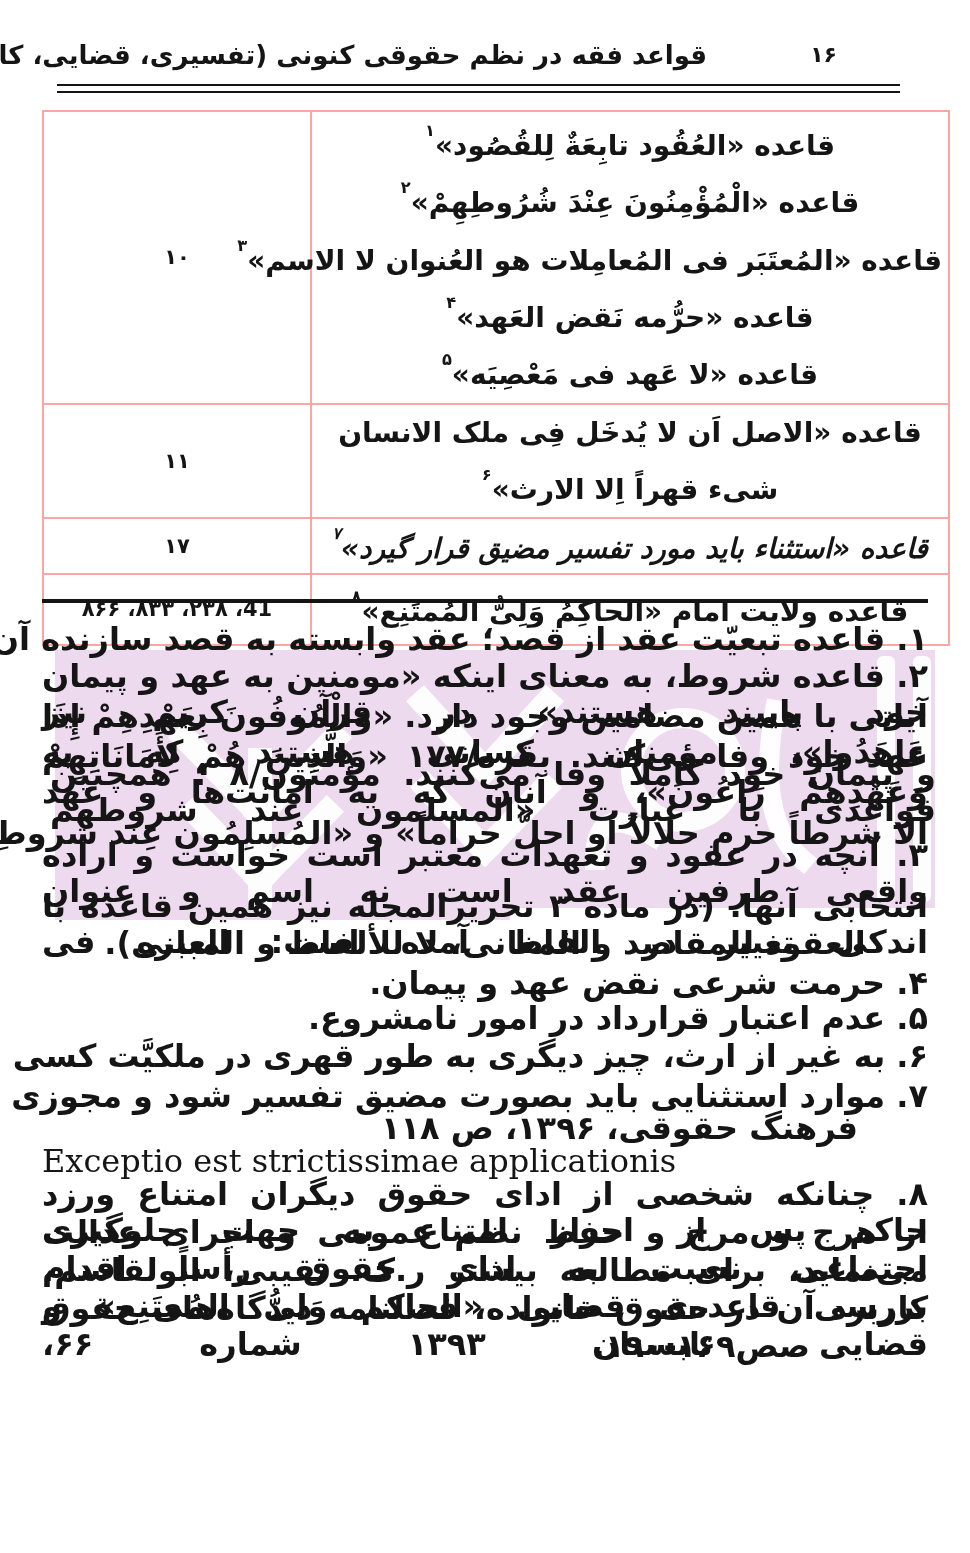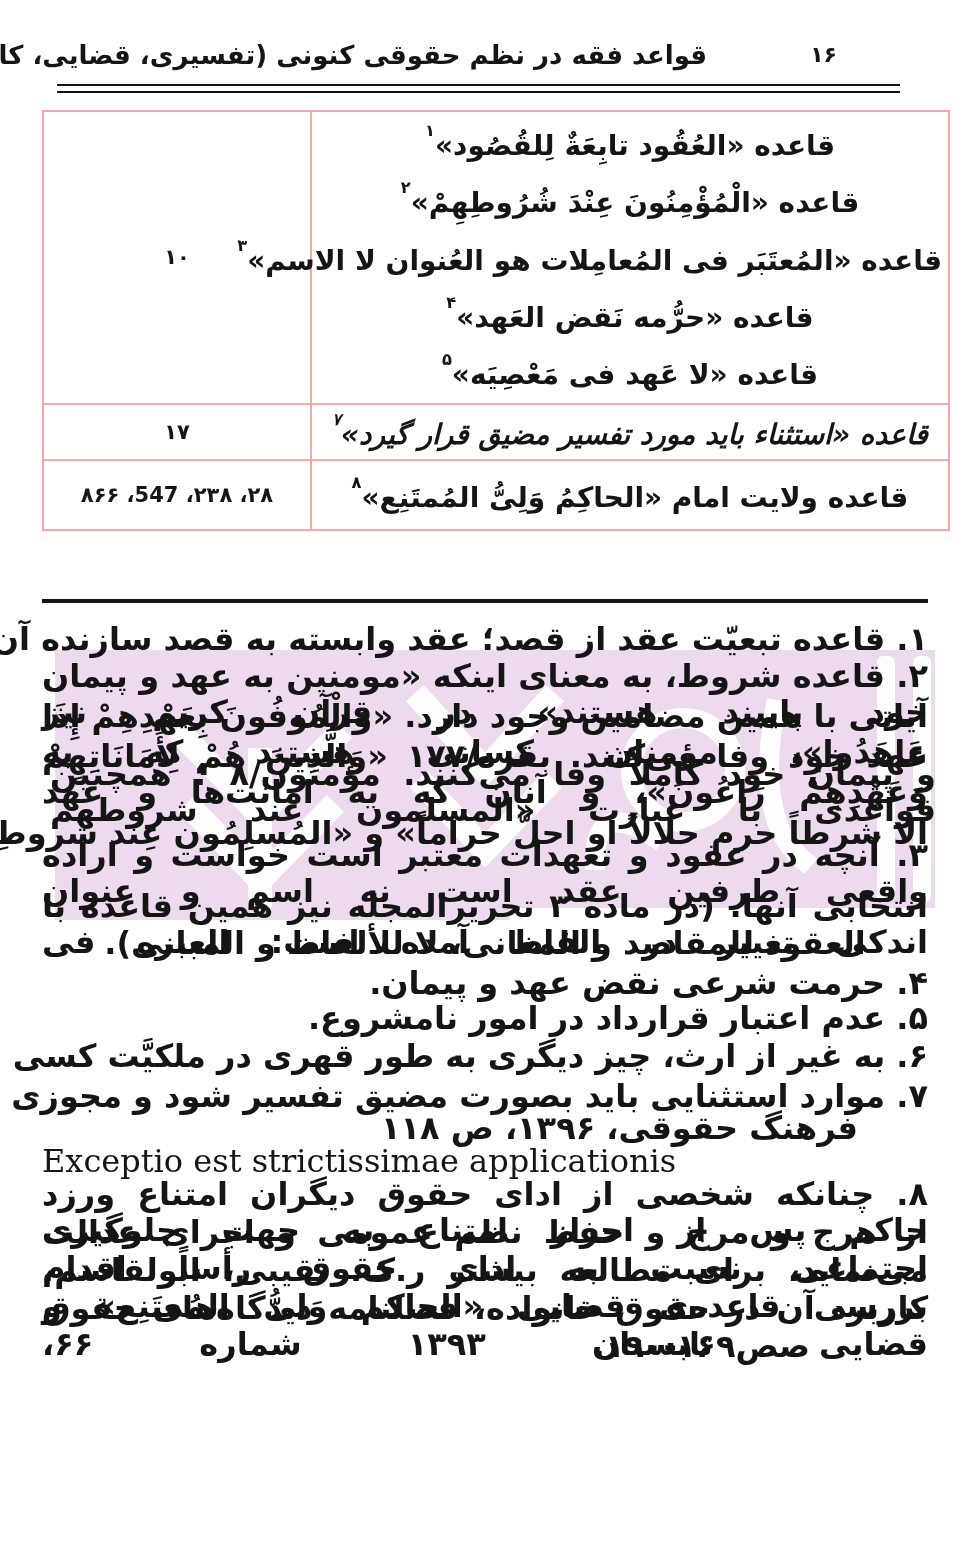--- a/index.html
+++ b/index.html
@@ -77,30 +77,36 @@
     <td class="rules-cell" style="height:258px;">
       <div class="rule-line"><span>قاعده «العُقُود تابِعَةٌ لِلقُصُود»</span><sup class="fnm">۱</sup></div>
       <div class="rule-line"><span>قاعده «الْمُؤْمِنُونَ عِنْدَ شُرُوطِهِمْ»</span><sup class="fnm">۲</sup></div>
       <div class="rule-line"><span>قاعده «المُعتَبَر فی المُعامِلات هو العُنوان لا الاسم»</span><sup class="fnm">۳</sup></div>
       <div class="rule-line"><span>قاعده «حرُّمه نَقض العَهد»</span><sup class="fnm">۴</sup></div>
       <div class="rule-line"><span>قاعده «لا عَهد فی مَعْصِیَه»</span><sup class="fnm">۵</sup></div>
     </td>
     <td class="pages-cell"><span>۱۰</span></td>
   </tr>
   <tr>
+    <td class="rules-cell" style="height:104px;">
+      <div class="rule-wrap"><span>قاعده «الاصل اَن لا یُدخَل فِی ملک الانسان شیء قهراً اِلا الارث»</span><sup class="fnm">۶</sup></div>
+    </td>
+    <td class="pages-cell"><span>۱۱</span></td>
+  </tr>
+  <tr>
     <td class="rules-cell" style="height:48px;">
       <div class="rule-line" style="line-height:44px;font-style:italic;"><span>قاعده «استثناء باید مورد تفسیر مضیق قرار گیرد»</span><sup class="fnm">۷</sup></div>
     </td>
     <td class="pages-cell"><span>۱۷</span></td>
   </tr>
   <tr>
     <td class="rules-cell" style="height:62px;text-align:center;">
       <div class="rule-line" style="line-height:58px;"><span>قاعده ولایت امام «الحاکِمُ وَلِیُّ المُمتَنِع»</span><sup class="fnm">۸</sup></div>
     </td>
-    <td class="pages-cell"><span>۲۸، ۲۳۸، 547، ۸۶۶</span></td>
+    <td class="pages-cell"><span>41، ۲۳۸، ۸۳۳، ۸۶۶</span></td>
   </tr>
 </tbody>
   </table>
 
 <div class="abs sep-rule"></div>
 
 <div class="abs fline ralign" style="top:621px;">۱. قاعده تبعیّت عقد از قصد؛ عقد وابسته به قصد سازنده آن است.</div>
 <div class="abs fline just" style="top:658px;">۲. قاعده شروط، به معنای اینکه «مومنین به عهد و پیمان خود پایبند هستند» در قرآن کریم نیز</div>
 <div class="abs fline just" style="top:698px;">آیاتی با همین مضامین وجود دارد. «وَالْمُوفُونَ بِعَهْدِهِمْ إِذَا عَاهَدُوا»، مؤمنان کسانی هستند که به</div>
 <div class="abs fline just" style="top:738px;">عهد خود وفا می‌کنند. بقره/۱۷۷ «وَالَّذِینَ هُمْ لِأَمَانَاتِهِمْ وَعَهْدِهِمْ رَاعُونَ»، و آنان که به امانت‌ها و عهد</div>

